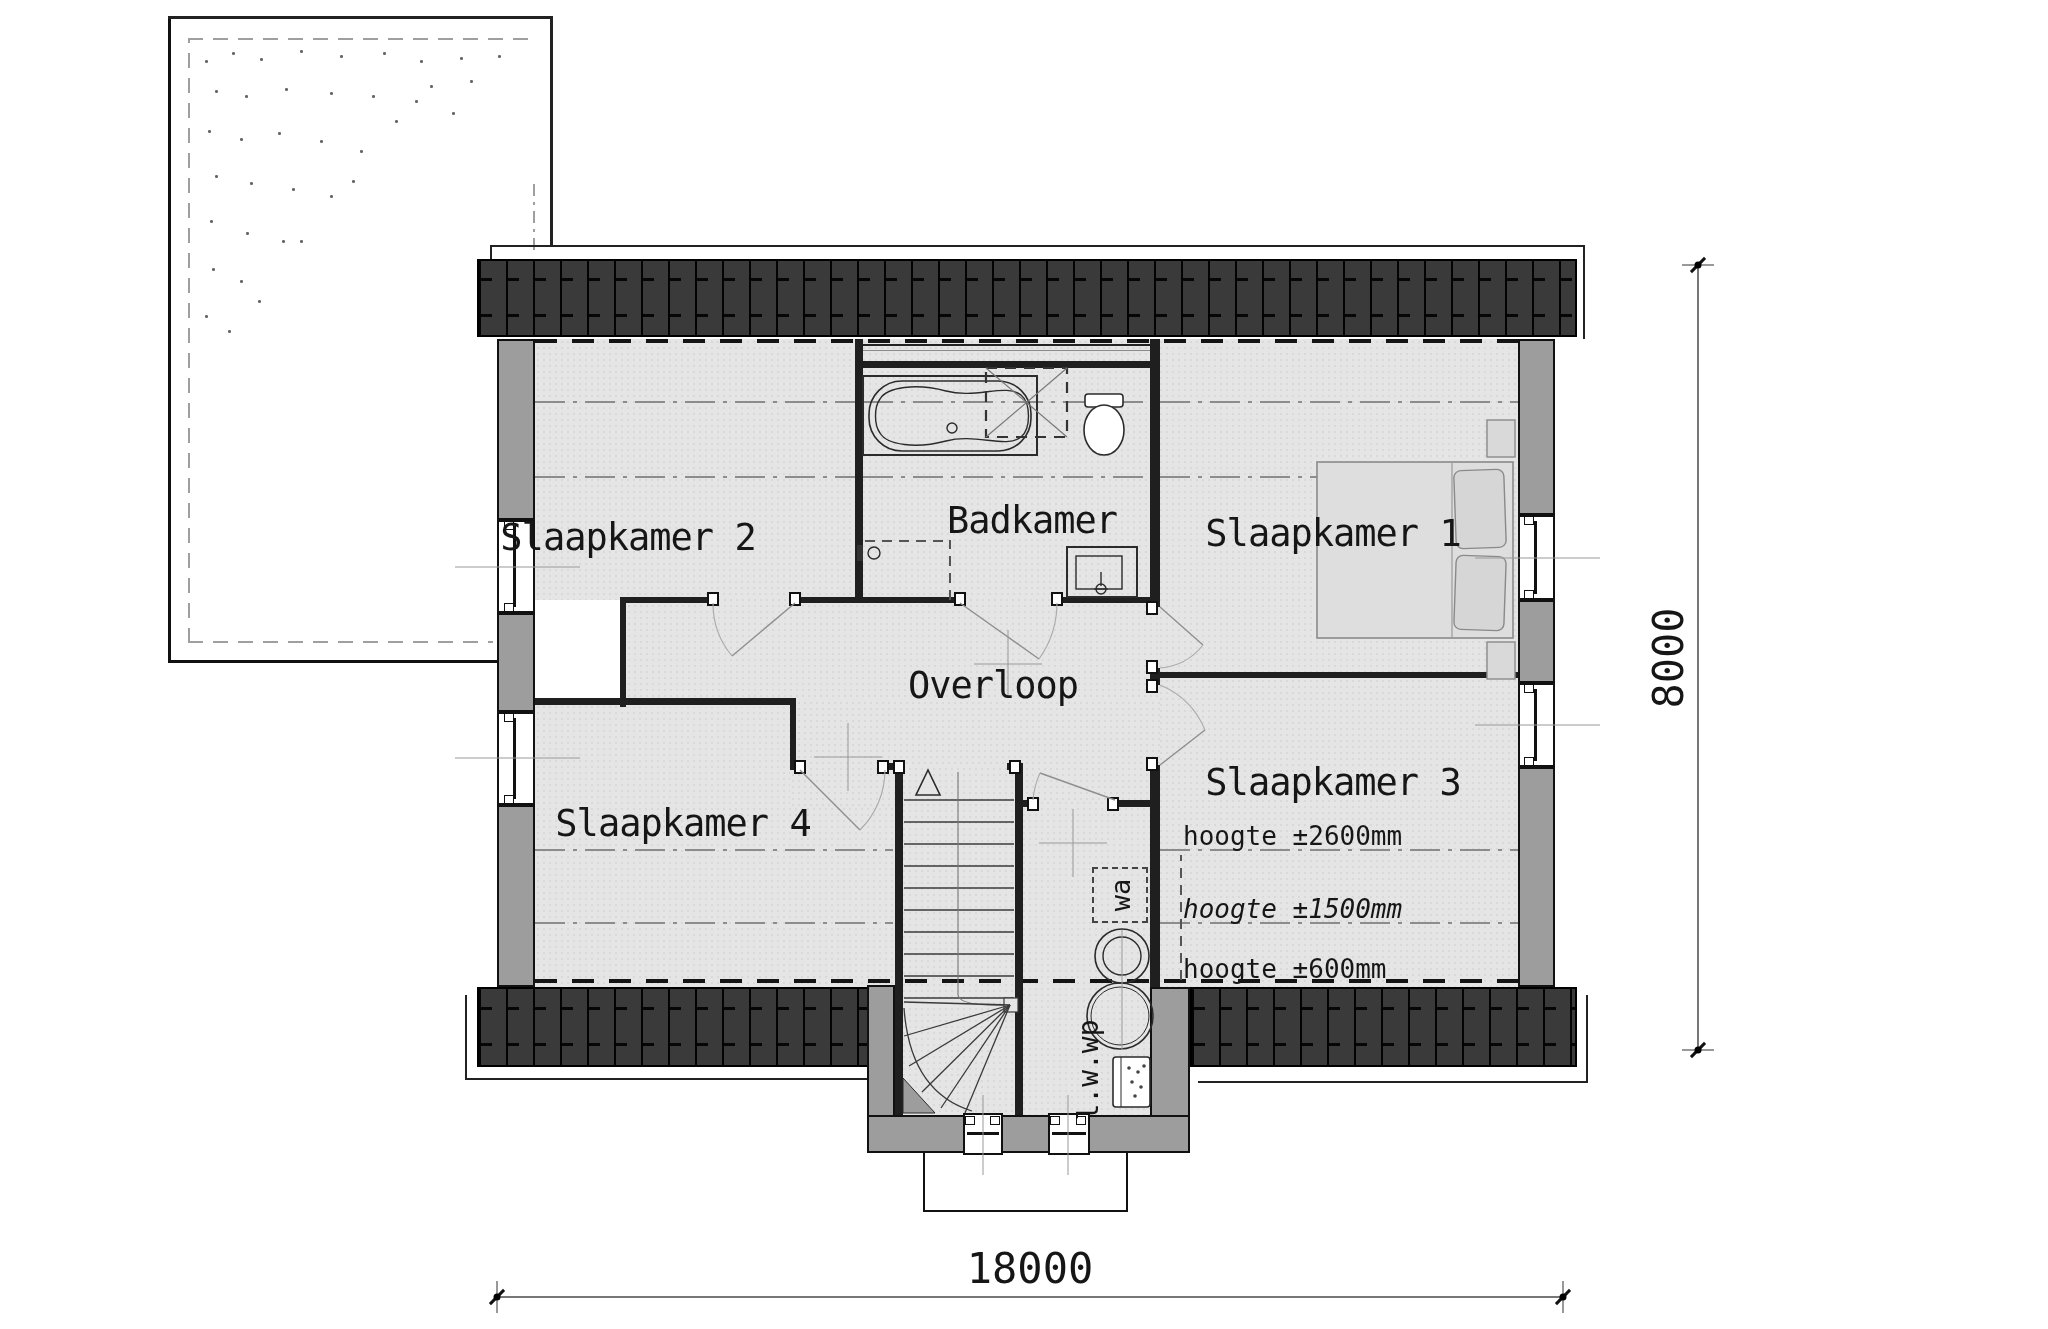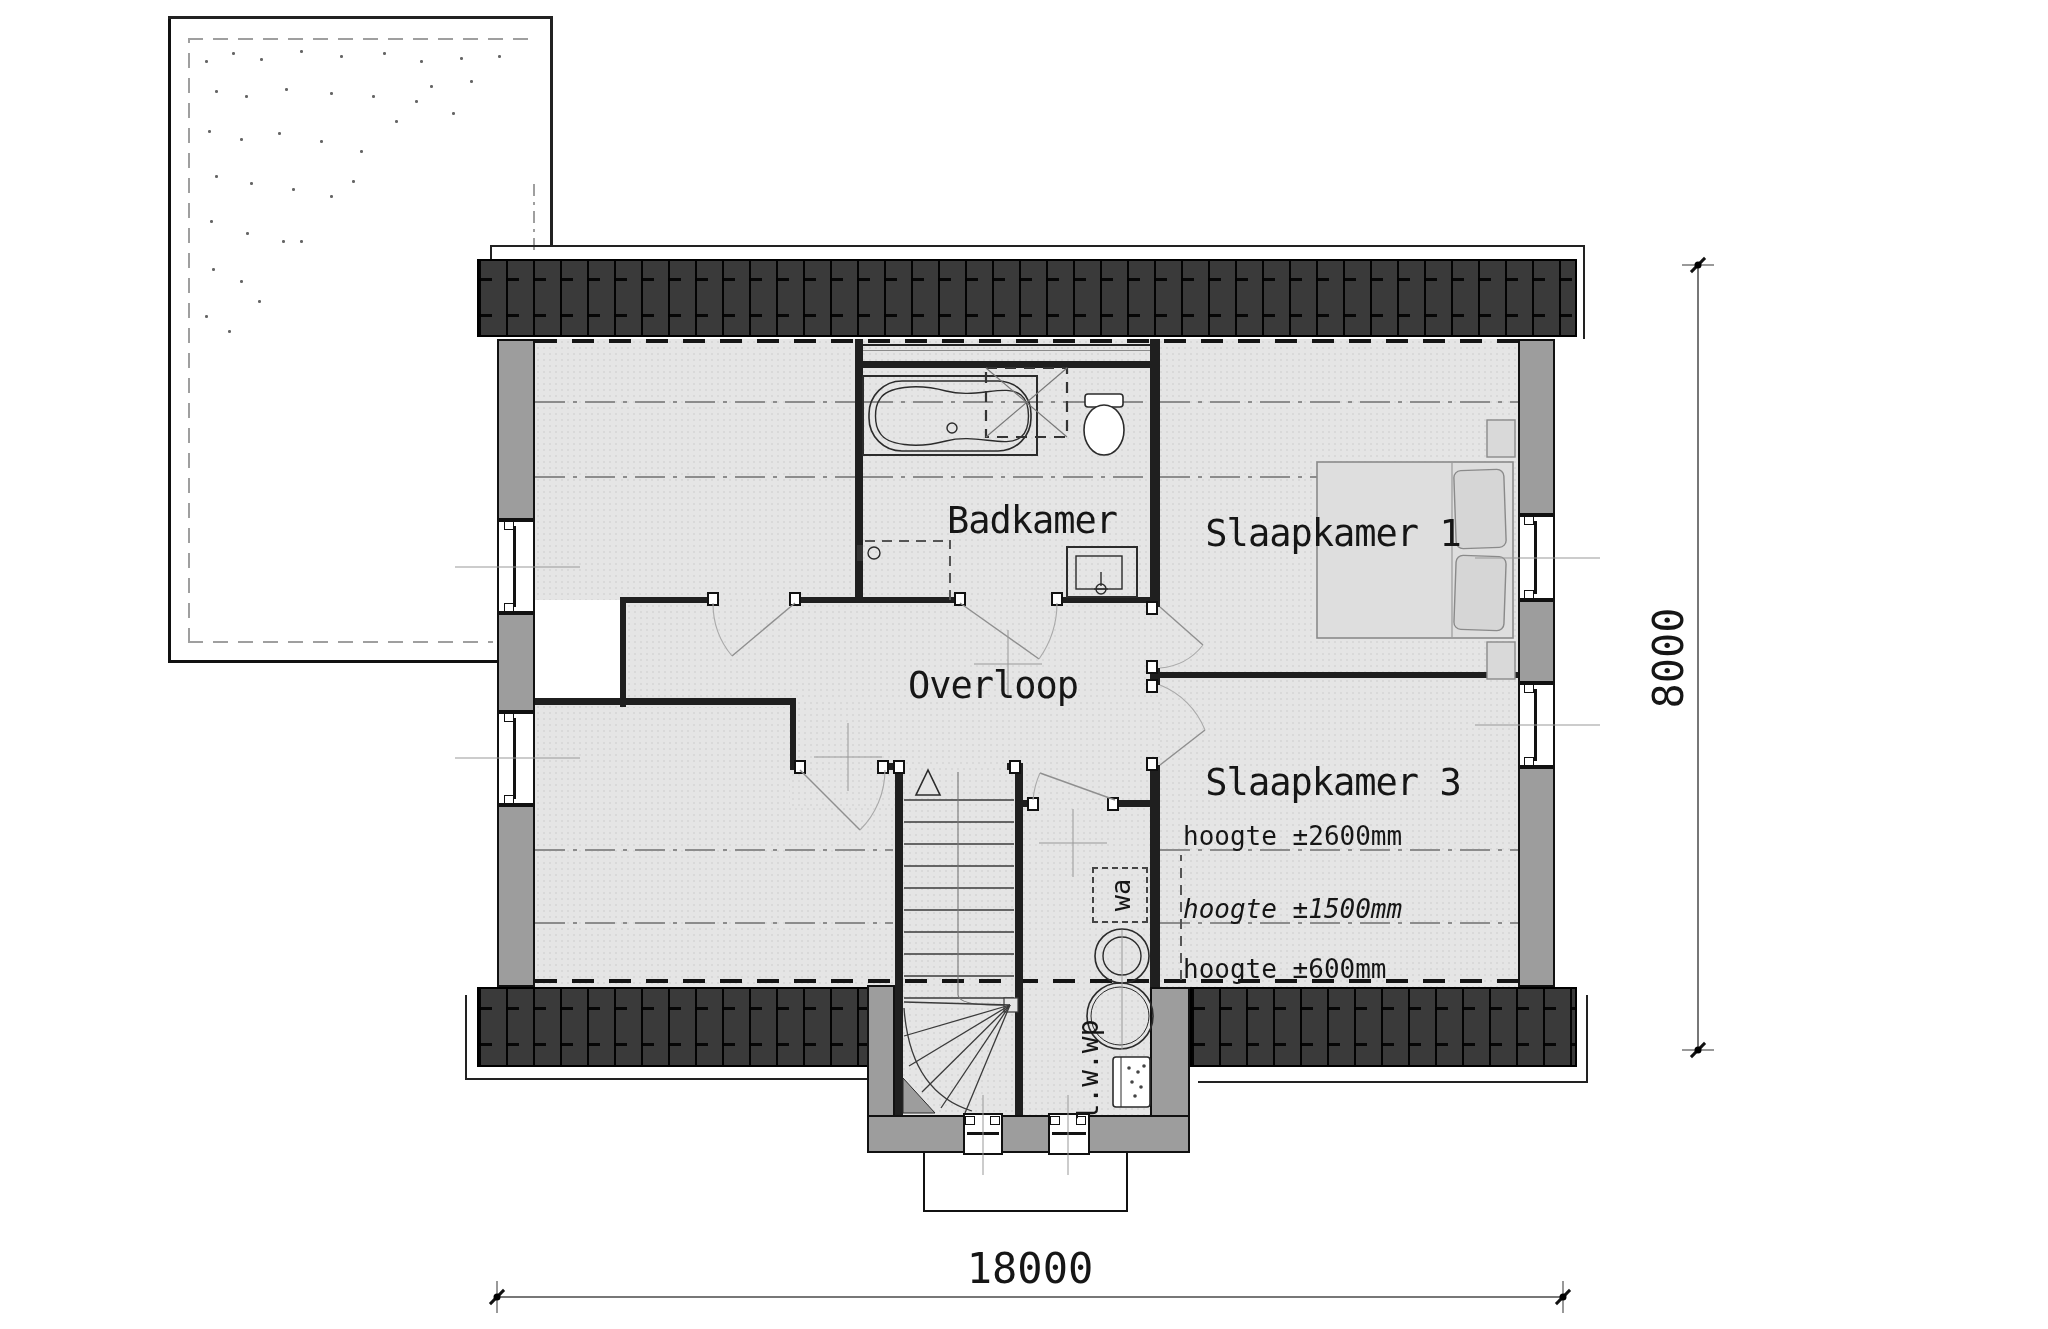--- a/index.html
+++ b/index.html
@@ -316,23 +316,25 @@
     <line x1="455" y1="567" x2="580" y2="567" stroke="#999" stroke-width="1"></line>
     <line x1="455" y1="758" x2="580" y2="758" stroke="#999" stroke-width="1"></line>
     <line x1="1475" y1="558" x2="1600" y2="558" stroke="#999" stroke-width="1"></line>
     <line x1="1475" y1="725" x2="1600" y2="725" stroke="#999" stroke-width="1"></line>
     <line x1="983" y1="1095" x2="983" y2="1175" stroke="#999" stroke-width="1"></line>
     <line x1="1068" y1="1095" x2="1068" y2="1175" stroke="#999" stroke-width="1"></line>
   </svg>
 
   <div class="abs" style="left:923px;top:1153px;width:205px;height:59px;border:2.5px solid #111;border-top:none;box-sizing:border-box;"></div>
 
+  <div class="lbl room" style="left:628px;top:537px;">Slaapkamer 2</div>
   <div class="lbl room" style="left:1032px;top:520px;">Badkamer</div>
   <div class="lbl room" style="left:1333px;top:533px;">Slaapkamer 1</div>
   <div class="lbl room" style="left:993px;top:685px;">Overloop</div>
+  <div class="lbl room" style="left:683px;top:823px;">Slaapkamer 4</div>
   <div class="lbl room" style="left:1333px;top:782px;">Slaapkamer 3</div>
   <div class="lbl small" style="left:1183px;top:836px;">hoogte ±2600mm</div>
   <div class="lbl small" style="left:1183px;top:909px;font-style:italic;">hoogte ±1500mm</div>
   <div class="lbl small" style="left:1183px;top:969px;">hoogte ±600mm</div>
   <div class="lbl rot" style="left:1120px;top:895px;font-size:27px;">wa</div>
   <div class="lbl rot" style="left:1088px;top:1070px;font-size:28px;">l.w.wp</div>
 
   <div class="dimline-v" style="left:1697px;top:265px;height:785px;"></div>
   <div class="guide" style="left:1682px;top:264px;width:32px;height:1.5px;"></div>
   <div class="guide" style="left:1682px;top:1049px;width:32px;height:1.5px;"></div>

